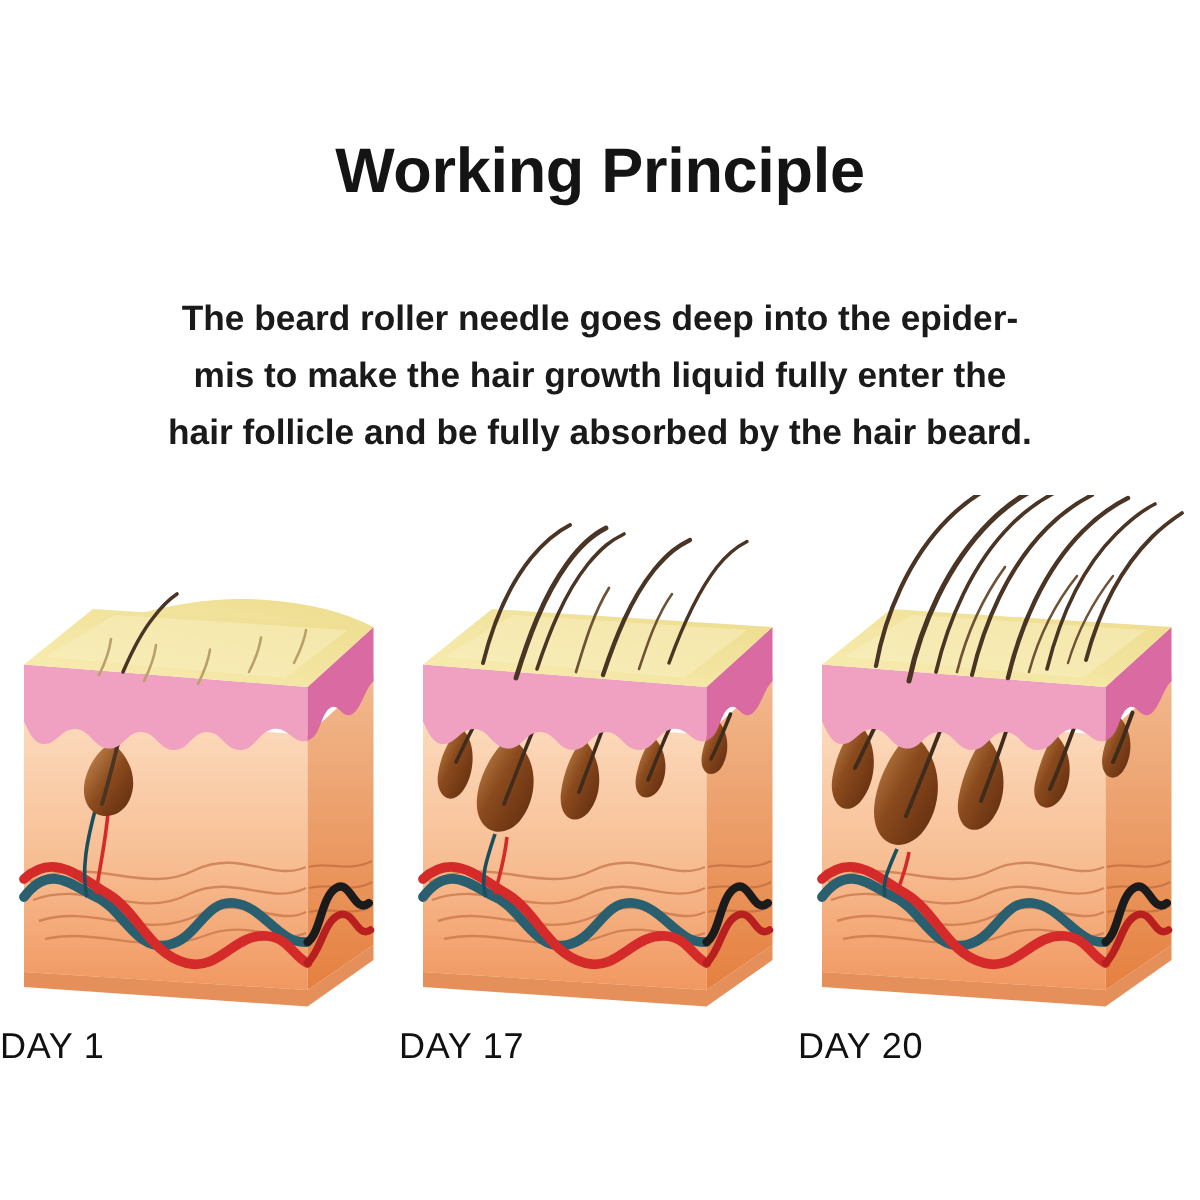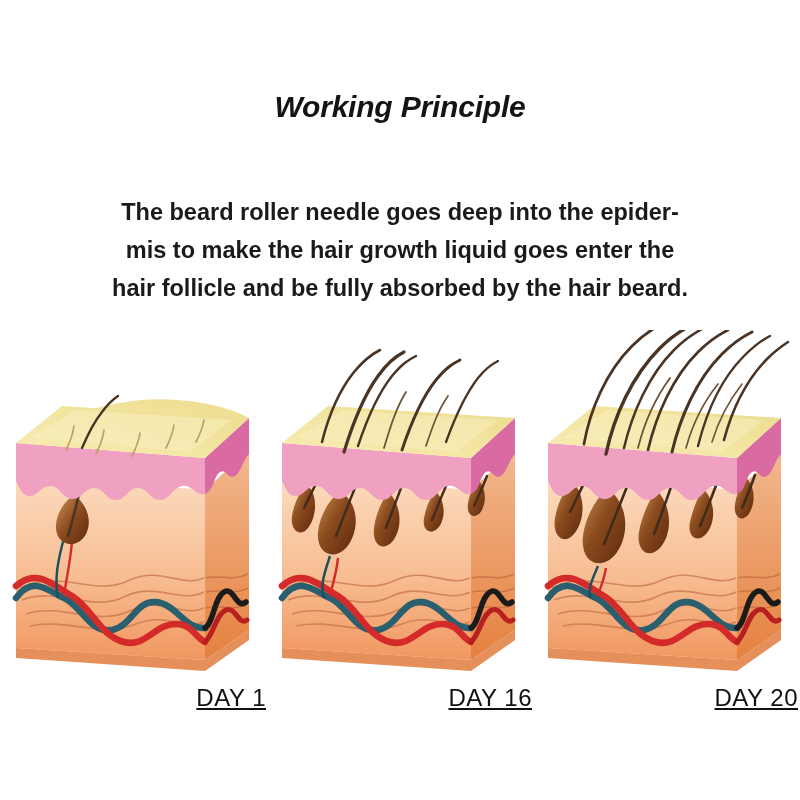--- a/index.html
+++ b/index.html
@@ -12,25 +12,24 @@
   #page {
     position: relative;
     width: 800px; height: 800px;
     background: #ffffff;
   }
   #title {
     position: absolute;
     left: 0; top: 90px;
     width: 800px;
     text-align: center;
-    font-size: 30px;
+    font-size: 42px;
     font-weight: bold;
     color: #141414;
     letter-spacing: -0.2px;
-    font-style: italic;
   }
   #body-copy {
     position: absolute;
     left: 100px; top: 193px;
     width: 600px;
     text-align: center;
     font-size: 23.5px;
     line-height: 38px;
     color: #1a1a1a;
     font-weight: bold;
@@ -45,40 +44,39 @@
     position: absolute;
     top: 0;
     width: 266px;
     height: 400px;
   }
   .stage svg { display: block; }
   .stage-label {
     position: absolute;
     left: 0; bottom: 18px;
     width: 266px;
-    text-align: right;
+    text-align: left;
     font-size: 24px;
     color: #111111;
     letter-spacing: 0.5px;
-    text-decoration: underline;
   }
   #stage-1 { left: 0px; }
   #stage-2 { left: 266px; }
   #stage-3 { left: 532px; }
 </style>
 </head>
 <body>
 
 <div id="page">
 
   <div id="title">Working Principle</div>
 
   <div id="body-copy">
     <span class="line">The beard roller needle goes deep into the epider-</span>
-    <span class="line">mis to make the hair growth liquid goes enter the</span>
+    <span class="line">mis to make the hair growth liquid fully enter the</span>
     <span class="line">hair follicle and be fully absorbed by the hair beard.</span>
   </div>
 
   <div id="stages">
 
     <div class="stage" id="stage-1">
       <svg width="266" height="400" viewBox="0 0 266 400">
         <defs>
           <linearGradient id="s1-top" x1="0" y1="1" x2="1" y2="0">
             <stop offset="0" stop-color="#f9edb4"></stop>
@@ -232,21 +230,21 @@
         <g fill="none" stroke="#4a3424" stroke-linecap="round">
           <path d="M56 112 C62 88 72 62 88 42 C98 30 106 24 114 20" stroke-width="2.6"></path>
           <path d="M78 122 C86 96 96 68 112 46 C122 32 130 26 138 22" stroke-width="3.2"></path>
           <path d="M92 116 C100 92 110 66 126 46 C136 34 142 30 150 26" stroke-width="2.4"></path>
           <path d="M136 120 C144 96 154 70 170 50 C180 38 186 34 194 30" stroke-width="2.9"></path>
           <path d="M180 112 C188 90 198 66 212 48 C220 38 226 34 232 31" stroke-width="2.3"></path>
           <path d="M118 118 C124 98 130 78 140 62" stroke-width="1.8" stroke="#6e5236"></path>
           <path d="M160 116 C166 98 172 80 182 66" stroke-width="1.7" stroke="#6e5236"></path>
         </g>
       </svg>
-      <div class="stage-label">DAY 16</div>
+      <div class="stage-label">DAY 17</div>
     </div>
 
     <div class="stage" id="stage-3">
       <svg width="266" height="400" viewBox="0 0 266 400">
         <defs>
           <linearGradient id="s3-top" x1="0" y1="1" x2="1" y2="0">
             <stop offset="0" stop-color="#f9edb4"></stop>
               <stop offset="1" stop-color="#eddc8d"></stop>
           </linearGradient>
           <linearGradient id="s3-derm-front" x1="0" y1="0" x2="0" y2="1">

